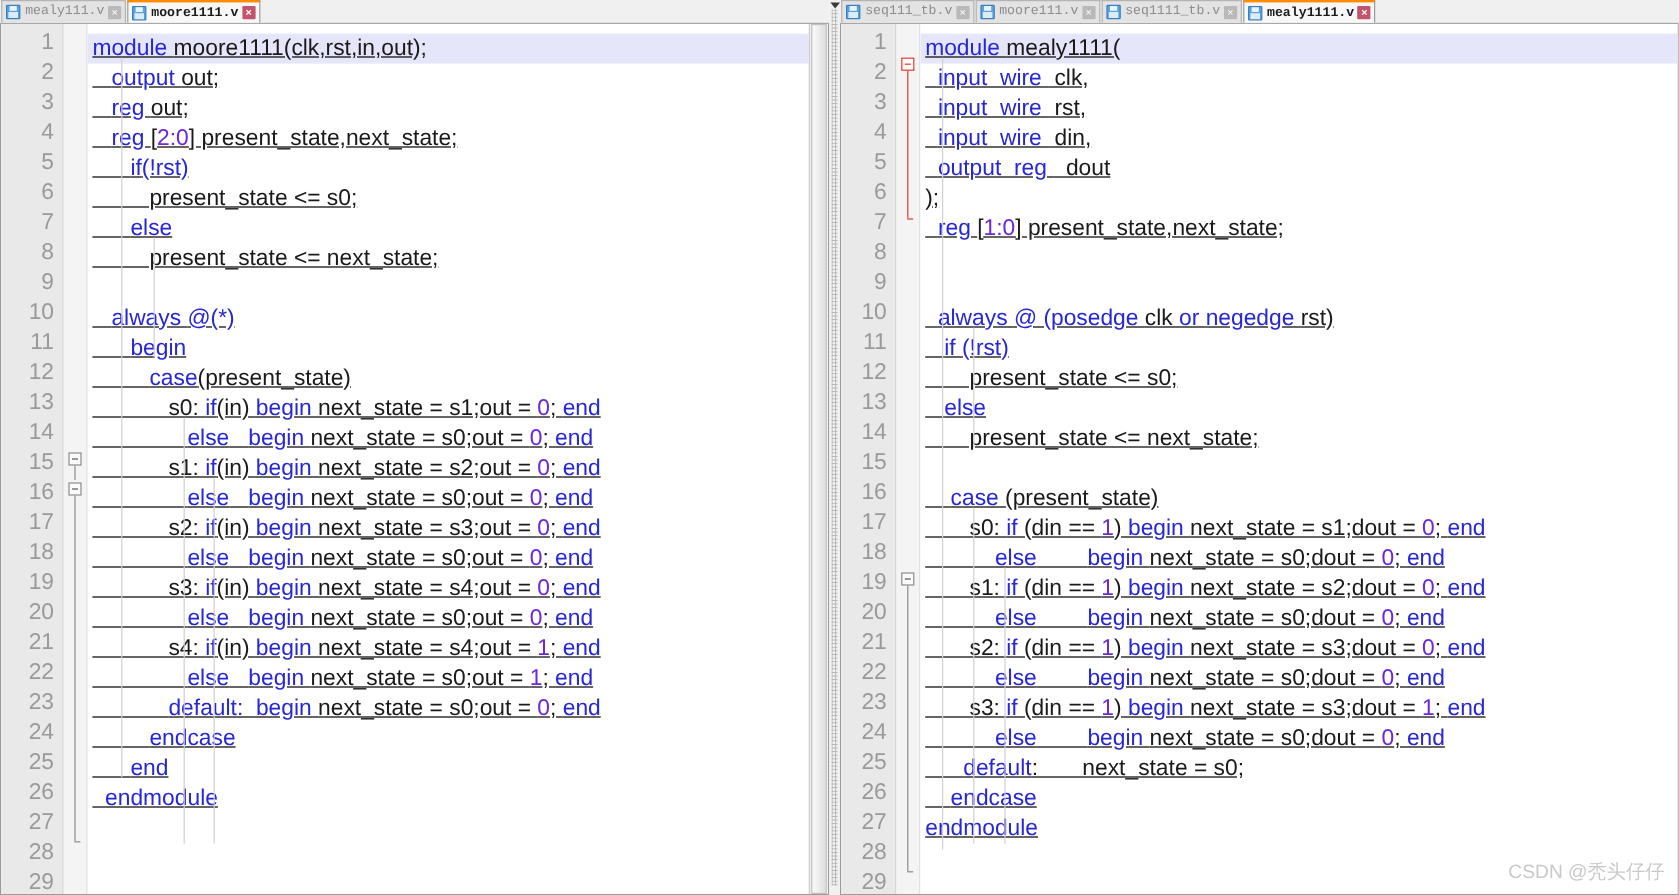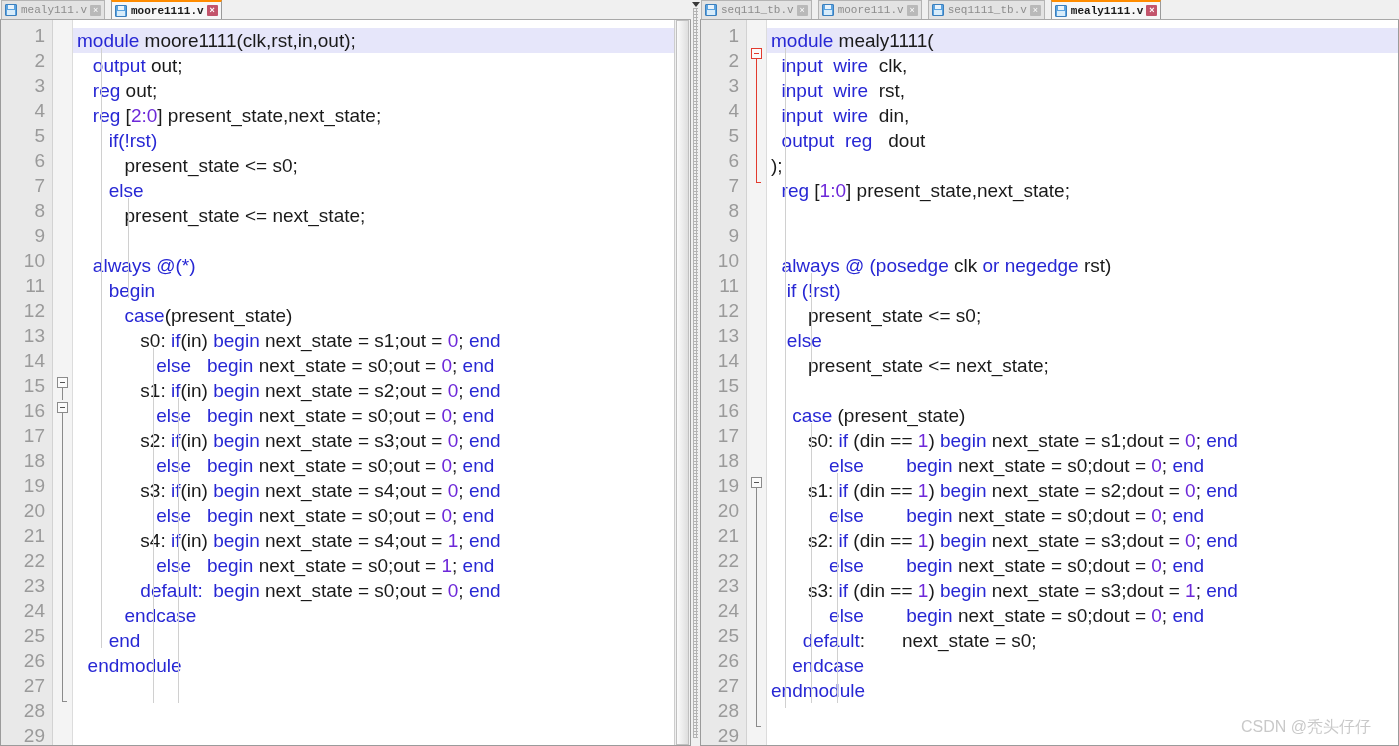--- a/index.html
+++ b/index.html
@@ -21,21 +21,21 @@
     background:#f0f0f0;
     display:flex;align-items:flex-end;
     border-bottom:1px solid #a8a8a8;
     padding-left:1px;
     box-sizing:border-box;
     overflow:hidden;
   }
   .tab{
     height:19px;box-sizing:border-box;
     display:flex;align-items:center;
-    padding:0 3px 0 3px;margin-right:6px;
+    padding:0 3px 0 3px;margin-right:1px;
     background:#e3e3e3;
     border:1px solid #b4b4b4;border-bottom:none;
     font-family:"Liberation Mono", monospace;
     font-size:11px;color:#8c8c8c;
     white-space:nowrap;
     position:relative;
   }
   .tab.active{
     background:#f7f7f7;
     color:#1a1a1a;font-weight:bold;
@@ -94,20 +94,21 @@
     width:20px;min-width:20px;
     background:#f4f4f4;
     border-right:1px solid #dcdcdc;
     box-sizing:border-box;
     padding-top:3px;
     position:relative;
   }
   .code{
     flex:1;position:relative;padding-top:8px;overflow:hidden;
     background:#ffffff;
+    text-decoration:underline;
   }
   .cl{
     height:25px;line-height:25px;
     white-space:pre;
     font-size:19px;
     font-family:"Liberation Sans", sans-serif;
     color:#1a1a1a;
     padding-left:4px;
   }
   .cl.hl{background:#e6e6fa;}
@@ -173,21 +174,21 @@
   .split-arrow{
     position:absolute;top:2px;left:1px;
     width:0;height:0;
     border-left:4px solid transparent;
     border-right:4px solid transparent;
     border-top:5px solid #3a3a3a;
   }
 
   
   .watermark{
-    position:absolute;right:28px;bottom:8px;
+    position:absolute;right:12px;bottom:8px;
     font-size:16px;color:#c9c9c9;
     font-family:"Liberation Sans", sans-serif;
     white-space:nowrap;
     pointer-events:none;
   }
 </style>
 </head>
 <body>
 
 <div class="workspace">

